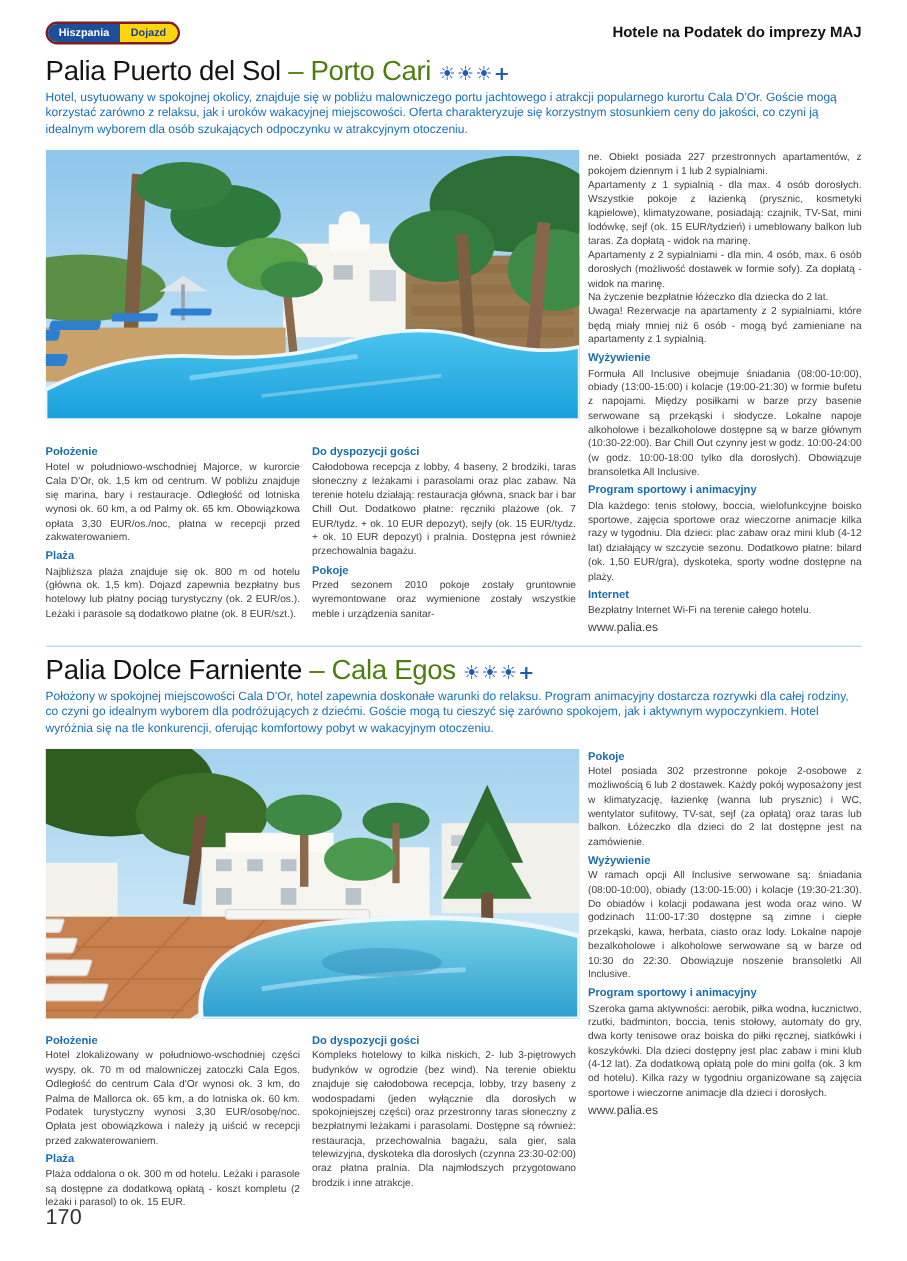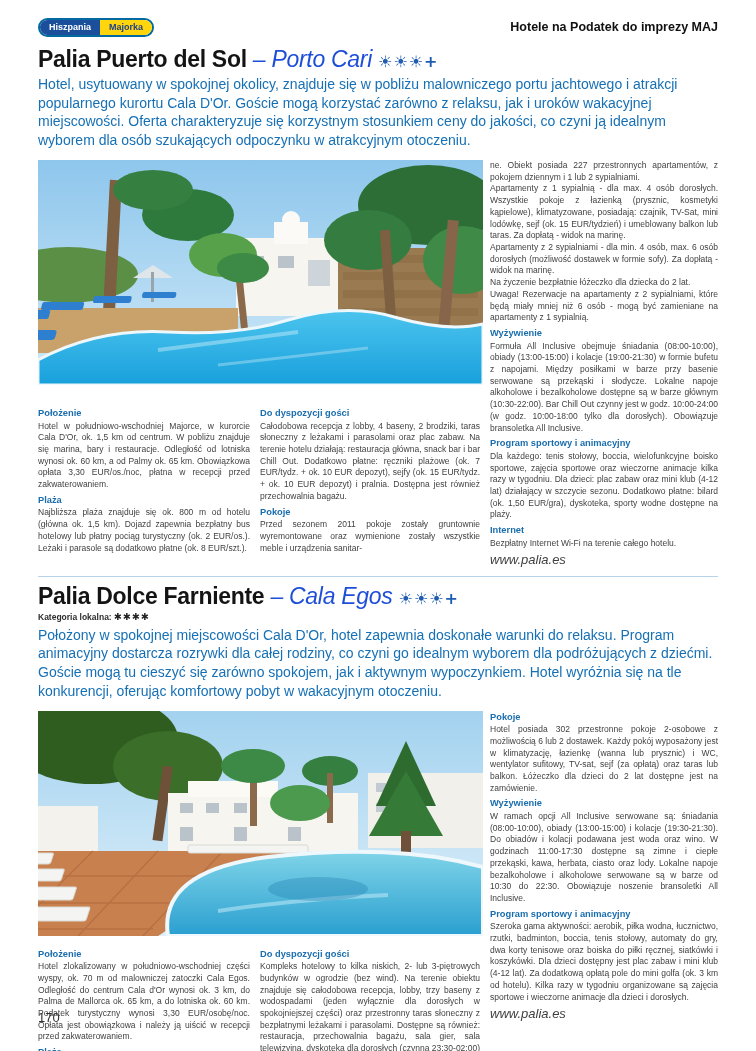--- a/index.html
+++ b/index.html
@@ -2,62 +2,62 @@
 <html><head>
 <meta charset="utf-8">
 <style>
   * { margin:0; padding:0; box-sizing:border-box; }
   html,body { width:756px; height:1051px; background:#ffffff; }
   body { font-family:"Liberation Sans", sans-serif; color:#3f3f3f; }
   .page { position:relative; width:756px; height:1051px; padding:18px 38px 0 38px; overflow:hidden; background:#fff; }
 
   
   .topbar { display:flex; justify-content:space-between; align-items:center; margin-bottom:10px; }
-  .pills { display:flex; border:2px solid #0369a1; border-radius:10px; overflow:hidden;justify-content:space-between; }
+  .pills { display:flex; border:2px solid #7f1d1d; border-radius:10px; overflow:hidden;justify-content:space-between; }
   .pill { font-size:9px; font-weight:bold; padding:2px 9px; line-height:1.2; }
   .pill-blue { background:#1b4e9b; color:#ffffff; }
   .pill-yellow { background:#ffd60e; color:#1b3f8f; }
   .topbar-title { font-size:12.5px; font-weight:bold; color:#111; }
 
   
   .hotel-title { font-size:23px; line-height:1.05; margin-top:2px; letter-spacing:-0.3px; }
-  .hotel-name { font-weight:bold; color:#141414; }
-  .hotel-loc { font-weight:400; color:#1d4ed8;font-style:italic; }
+  .hotel-name { font-weight:normal; color:#141414; }
+  .hotel-loc { font-weight:400; color:#4d7c0f; }
   .suns { color:#1f5cb0; font-family:"DejaVu Sans", sans-serif; font-size:16px; font-weight:bold; letter-spacing:1px; }
   .kategoria { font-size:8.5px; font-weight:bold; color:#2e2e2e; margin:2px 0 4px; }
   .stars { font-family:"DejaVu Sans", sans-serif; font-size:9.5px; color:#222; letter-spacing:1px; }
 
-  .intro { color:#1670b5; font-size:14px; line-height:1.34; margin:4px 0 10px; }
+  .intro { color:#1670b5; font-size:10px; line-height:1.34; margin:4px 0 10px; }
 
   
   .content { display:grid; grid-template-columns:212px 220px 228px; column-gap:10px; }
   .photo-wrap { grid-column:1 / 3; grid-row:1; width:445px; height:225px; margin-bottom:12px; overflow:hidden; }
   .photo-wrap svg { display:block; width:445px; height:225px; }
   .col-left { grid-column:1; grid-row:2; }
   .col-mid  { grid-column:2; grid-row:2; }
   .col-right{ grid-column:3; grid-row:1 / 3; }
 
   .sec-head { color:#1a6dad; font-size:9.3px; font-weight:bold; margin:0 0 1px; line-height:1.35; }
   .sec-text { font-size:8.5px; line-height:1.38; margin:0 0 3px; text-align:justify; }
   .multiline { white-space:pre-line; }
-  .website { font-style:italic; font-size:13px; color:#3f3f3f; margin-top:1px; }
+  .website { font-size:10px; color:#3f3f3f; margin-top:1px; }
 
   .divider { border:none; border-top:1.5px solid #b5d3ea; margin:9px 0 7px; }
 
-  .page-number { position:absolute; left:38px; bottom:26px; font-size:13px; color:#333; }
+  .page-number { position:absolute; left:38px; bottom:26px; font-size:18px; color:#333; }
 </style>
 </head>
 <body>
 
 <div class="page">
 
   <div class="topbar">
     <div class="pills">
       <span class="pill pill-blue">Hiszpania</span>
-      <span class="pill pill-yellow">Majorka</span>
+      <span class="pill pill-yellow">Dojazd</span>
     </div>
     <div class="topbar-title">Hotele na Podatek do imprezy MAJ</div>
   </div>
 
   <section>
     <h1 class="hotel-title">
       <span class="hotel-name">Palia Puerto del Sol</span>
       <span class="hotel-loc">– Porto Cari</span>
       <span class="suns">☀☀☀+</span>
     </h1>
@@ -125,21 +125,21 @@
         <h4 class="sec-head">Położenie</h4>
         <p class="sec-text">Hotel w południowo-wschodniej Majorce, w kurorcie Cala D'Or, ok. 1,5 km od centrum. W pobliżu znajduje się marina, bary i restauracje. Odległość od lotniska wynosi ok. 60 km, a od Palmy ok. 65 km. Obowiązkowa opłata 3,30 EUR/os./noc, płatna w recepcji przed zakwaterowaniem.</p>
         <h4 class="sec-head">Plaża</h4>
         <p class="sec-text">Najbliższa plaża znajduje się ok. 800 m od hotelu (główna ok. 1,5 km). Dojazd zapewnia bezpłatny bus hotelowy lub płatny pociąg turystyczny (ok. 2 EUR/os.). Leżaki i parasole są dodatkowo płatne (ok. 8 EUR/szt.).</p>
       </div>
 
       <div class="col-mid">
         <h4 class="sec-head">Do dyspozycji gości</h4>
         <p class="sec-text">Całodobowa recepcja z lobby, 4 baseny, 2 brodziki, taras słoneczny z leżakami i parasolami oraz plac zabaw. Na terenie hotelu działają: restauracja główna, snack bar i bar Chill Out. Dodatkowo płatne: ręczniki plażowe (ok. 7 EUR/tydz. + ok. 10 EUR depozyt), sejfy (ok. 15 EUR/tydz. + ok. 10 EUR depozyt) i pralnia. Dostępna jest również przechowalnia bagażu.</p>
         <h4 class="sec-head">Pokoje</h4>
-        <p class="sec-text">Przed sezonem 2011 pokoje zostały gruntownie wyremontowane oraz wymienione zostały wszystkie meble i urządzenia sanitar-</p>
+        <p class="sec-text">Przed sezonem 2010 pokoje zostały gruntownie wyremontowane oraz wymienione zostały wszystkie meble i urządzenia sanitar-</p>
       </div>
 
       <div class="col-right">
         <p class="sec-text multiline">ne. Obiekt posiada 227 przestronnych apartamentów, z pokojem dziennym i 1 lub 2 sypialniami.
 Apartamenty z 1 sypialnią - dla max. 4 osób dorosłych. Wszystkie pokoje z łazienką (prysznic, kosmetyki kąpielowe), klimatyzowane, posiadają: czajnik, TV-Sat, mini lodówkę, sejf (ok. 15 EUR/tydzień) i umeblowany balkon lub taras. Za dopłatą - widok na marinę.
 Apartamenty z 2 sypialniami - dla min. 4 osób, max. 6 osób dorosłych (możliwość dostawek w formie sofy). Za dopłatą - widok na marinę.
 Na życzenie bezpłatnie łóżeczko dla dziecka do 2 lat.
 Uwaga! Rezerwacje na apartamenty z 2 sypialniami, które będą miały mniej niż 6 osób - mogą być zamieniane na apartamenty z 1 sypialnią.</p>
         <h4 class="sec-head">Wyżywienie</h4>
         <p class="sec-text">Formuła All Inclusive obejmuje śniadania (08:00-10:00), obiady (13:00-15:00) i kolacje (19:00-21:30) w formie bufetu z napojami. Między posiłkami w barze przy basenie serwowane są przekąski i słodycze. Lokalne napoje alkoholowe i bezalkoholowe dostępne są w barze głównym (10:30-22:00). Bar Chill Out czynny jest w godz. 10:00-24:00 (w godz. 10:00-18:00 tylko dla dorosłych). Obowiązuje bransoletka All Inclusive.</p>
@@ -153,24 +153,20 @@
   </section>
 
   <hr class="divider">
 
   <section>
     <h1 class="hotel-title">
       <span class="hotel-name">Palia Dolce Farniente</span>
       <span class="hotel-loc">– Cala Egos</span>
       <span class="suns">☀☀☀+</span>
     </h1>
-    <div class="kategoria">
-      <span>Kategoria lokalna:</span>
-      <span class="stars">✱✱✱✱</span>
-    </div>
     <p class="intro">Położony w spokojnej miejscowości Cala D'Or, hotel zapewnia doskonałe warunki do relaksu. Program animacyjny dostarcza rozrywki dla całej rodziny, co czyni go idealnym wyborem dla podróżujących z dziećmi. Goście mogą tu cieszyć się zarówno spokojem, jak i aktywnym wypoczynkiem. Hotel wyróżnia się na tle konkurencji, oferując komfortowy pobyt w wakacyjnym otoczeniu.</p>
 
     <div class="content">
 
       <div class="photo-wrap">
         <svg viewBox="0 0 445 225" preserveAspectRatio="none">
           <defs>
             <linearGradient id="sky2" x1="0" y1="0" x2="0" y2="1">
               <stop offset="0" stop-color="#a3d2ef"></stop>
                 <stop offset="1" stop-color="#dff0fa"></stop>

